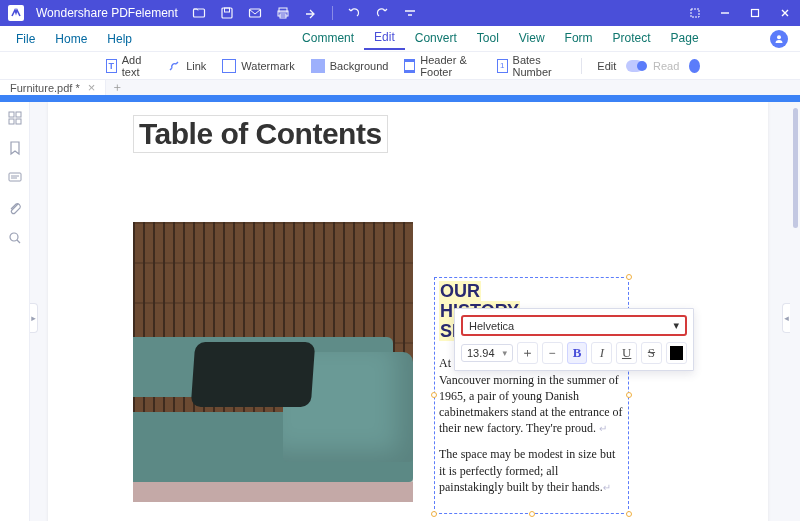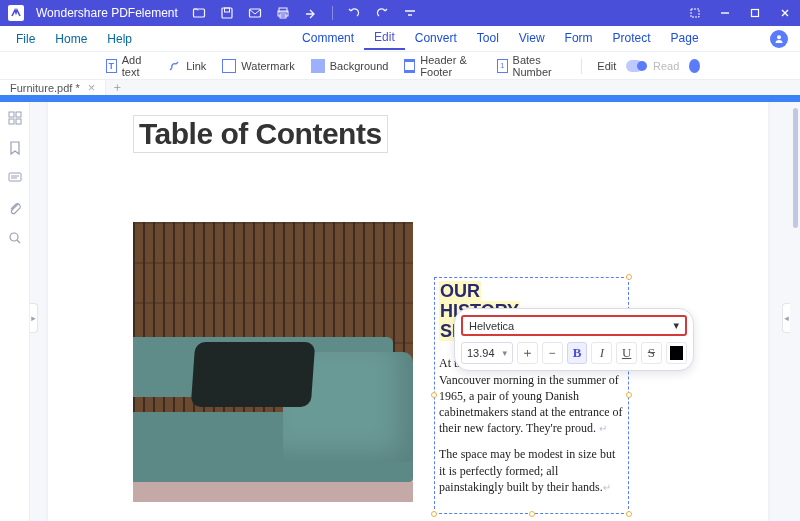--- a/index.html
+++ b/index.html
@@ -9,21 +9,21 @@
 .titlebar .logo { width: 16px; height: 16px; background: #fff; border-radius: 2px; display: flex; align-items: center; justify-content: center; font-size: 10px; color: #4a4fd9; font-weight: bold; }
 .titlebar .appname { margin-left: 12px; font-size: 12px; }
 .titlebar .ticon { margin-left: 14px; cursor: pointer; opacity: .95; }
 .titlebar .tsep { width: 1px; height: 14px; background: rgba(255,255,255,.35); margin-left: 14px; }
 .titlebar .spacer { flex: 1; }
 .titlebar .winbtn { width: 30px; height: 26px; display: flex; align-items: center; justify-content: center; cursor: pointer; }
 
 .menurow { height: 26px; display: flex; align-items: center; padding: 0 6px; border-bottom: 1px solid #eceef6; }
 .menurow .ml { padding: 4px 10px; cursor: pointer; font-size: 12px; color: #0369a1; }
 .menurow .cluster { margin-left: 150px; display: flex; align-items: center; }
-.menurow .mc { padding: 2px 10px 4px; cursor: pointer; font-size: 12px; color: #1d4ed8; }
+.menurow .mc { padding: 2px 10px 4px; cursor: pointer; font-size: 12px; color: #0f766e; }
 .menurow .mc.active { color: #4a4fd9; border-bottom: 2px solid #4a4fd9; }
 .menurow .avatar { margin-left: auto; margin-right: 6px; width: 18px; height: 18px; border-radius: 50%; background: #5b7cfa; display: flex; align-items: center; justify-content: center; }
 
 .toolbar { height: 28px; display: flex; align-items: center; padding: 0 100px; border-bottom: 1px solid #eceef6; gap: 4px; }
 .toolbar .tbtn { display: flex; align-items: center; gap: 5px; padding: 2px 6px; cursor: pointer; font-size: 11px; color: #444; }
 .toolbar .tic { width: 14px; height: 14px; border: 1px solid #5b7cfa; display: inline-block; }
 .toolbar .tic.fill { background: #5b7cfa; border: none; }
 .toolbar .vsep { width: 1px; height: 16px; background: #e2e4ee; margin: 0 6px; }
 .toolbar .switch { width: 22px; height: 12px; border-radius: 6px; background: #bfc8ff; position: relative; }
 .toolbar .switch .knob { width: 10px; height: 10px; border-radius: 50%; background: #5b7cfa; position: absolute; top: 1px; left: 1px; }
@@ -68,23 +68,23 @@
 .textbox .h-bl { bottom: -4px; left: -4px; }
 .textbox .h-br { bottom: -4px; right: -4px; }
 .textbox .h-bm { bottom: -4px; left: 50%; margin-left: -3px; }
 
 .textbox .heading { font-family: Arial, Helvetica, sans-serif; font-weight: 900; font-size: 18px; line-height: 1.1; color: #2a2a70; }
 .textbox .heading .hl { background: #fef9c3; padding: 0 1px; }
 .textbox .body { font-family: Georgia, 'Times New Roman', serif; font-size: 12px; line-height: 1.35; color: #222; margin-top: 14px; }
 .textbox .body p { margin-bottom: 10px; }
 .textbox .pm { color: #bcbcd6; font-size: 10px; }
 
-.floatbar { position: absolute; left: 424px; top: 206px; width: 240px; background: #fff; border: 1px solid #d9dcea; border-radius: 15px; box-shadow: 0 3px 10px rgba(40,40,80,.12); padding: 6px; z-index: 5; }
+.floatbar { position: absolute; left: 424px; top: 206px; width: 240px; background: #fff; border: 1px solid #d9dcea; border-radius: 1px; box-shadow: 0 3px 10px rgba(40,40,80,.12); padding: 6px; z-index: 5; }
 .floatbar .row1 { border: 2px solid #d43a3a; border-radius: 3px; padding: 2px 6px; display: flex; align-items: center; justify-content: space-between; font-size: 11px; color: #333; cursor: pointer; }
-.floatbar .row2 { display: flex; gap: 4px; margin-top: 6px; }
+.floatbar .row2 { display: flex; align-items: center; gap: 4px; margin-top: 6px; }
 .floatbar .sizebox { border: 1px solid #d9dcea; border-radius: 3px; padding: 2px 5px; display: flex; align-items: center; gap: 8px; font-size: 11px; cursor: pointer; width: 54px; justify-content: space-between;}
 .floatbar .ib { width: 22px; height: 22px; border: 1px solid #e5e7f2; border-radius: 3px; display: flex; align-items: center; justify-content: center; font-family: Georgia, serif; cursor: pointer; color: #555; font-size: 13px;}
 .floatbar .ib.active { background: #eef0ff; color: #4a4fd9; border-color: #cfd4ff; }
 .floatbar .swatch { width: 22px; height: 22px; border: 1px solid #e5e7f2; border-radius: 3px; padding: 3px; cursor: pointer; }
 .floatbar .swatch div { width: 100%; height: 100%; background: #000; }
 
 .rscroll { position: absolute; right: 0; top: 0; width: 10px; height: 100%; background: #f6f7fb; }
 .rscroll .thumb { position: absolute; right: 2px; top: 6px; width: 5px; height: 120px; background: #c3c8e2; border-radius: 3px; }
 
 .expand-handle { position: absolute; left: 0; top: 48%; width: 8px; height: 30px; background: #fff; border: 1px solid #e2e4ee; border-left: none; border-radius: 0 4px 4px 0; display: flex; align-items: center; justify-content: center; color: #9aa0b4; cursor: pointer; font-size: 9px;}

